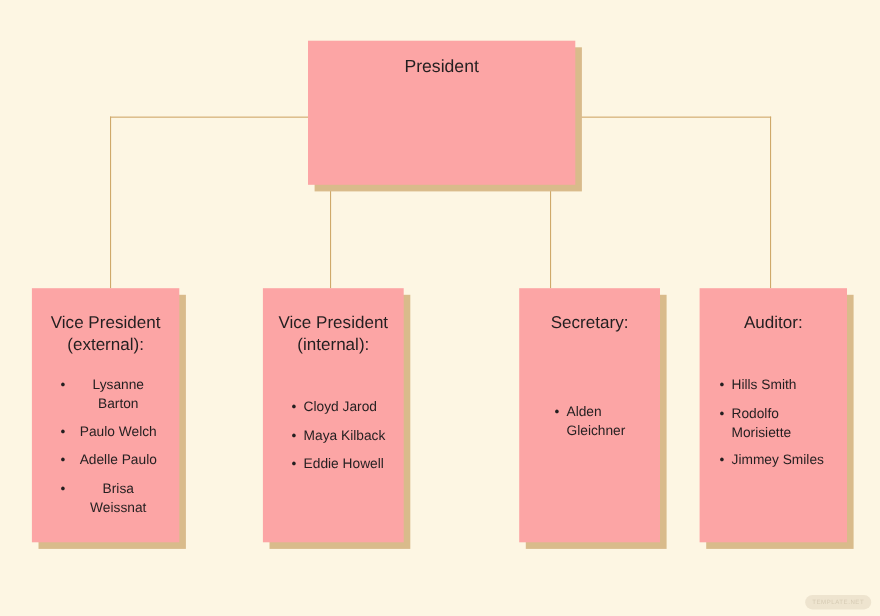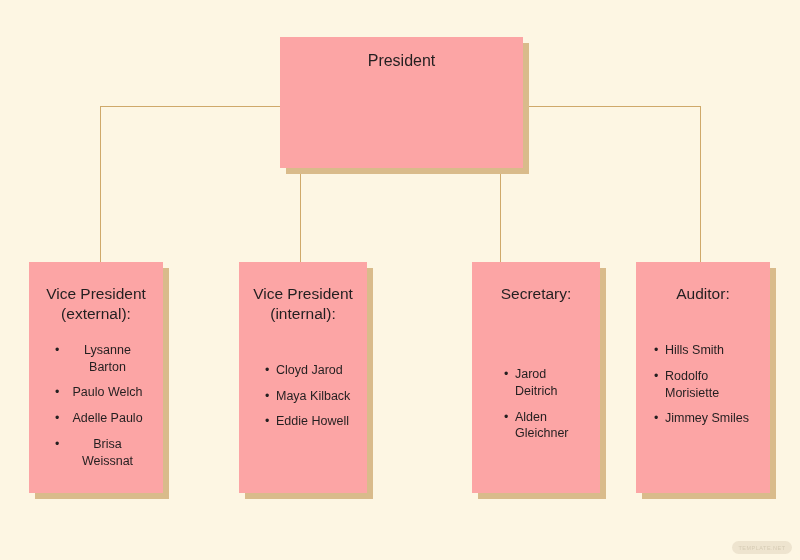--- a/index.html
+++ b/index.html
@@ -198,21 +198,20 @@
     <ul class="node-list">
       <li>Cloyd Jarod</li>
       <li>Maya Kilback</li>
       <li>Eddie Howell</li>
     </ul>
   </div>
 
   <div class="node child" id="node-secretary">
     <div class="node-title">Secretary:</div>
     <ul class="node-list">
-      <li>Jarod Deitrich</li>
       <li>Alden Gleichner</li>
     </ul>
   </div>
 
   <div class="node child" id="node-auditor">
     <div class="node-title">Auditor:</div>
     <ul class="node-list">
       <li>Hills Smith</li>
       <li>Rodolfo Morisiette</li>
       <li>Jimmey Smiles</li>

